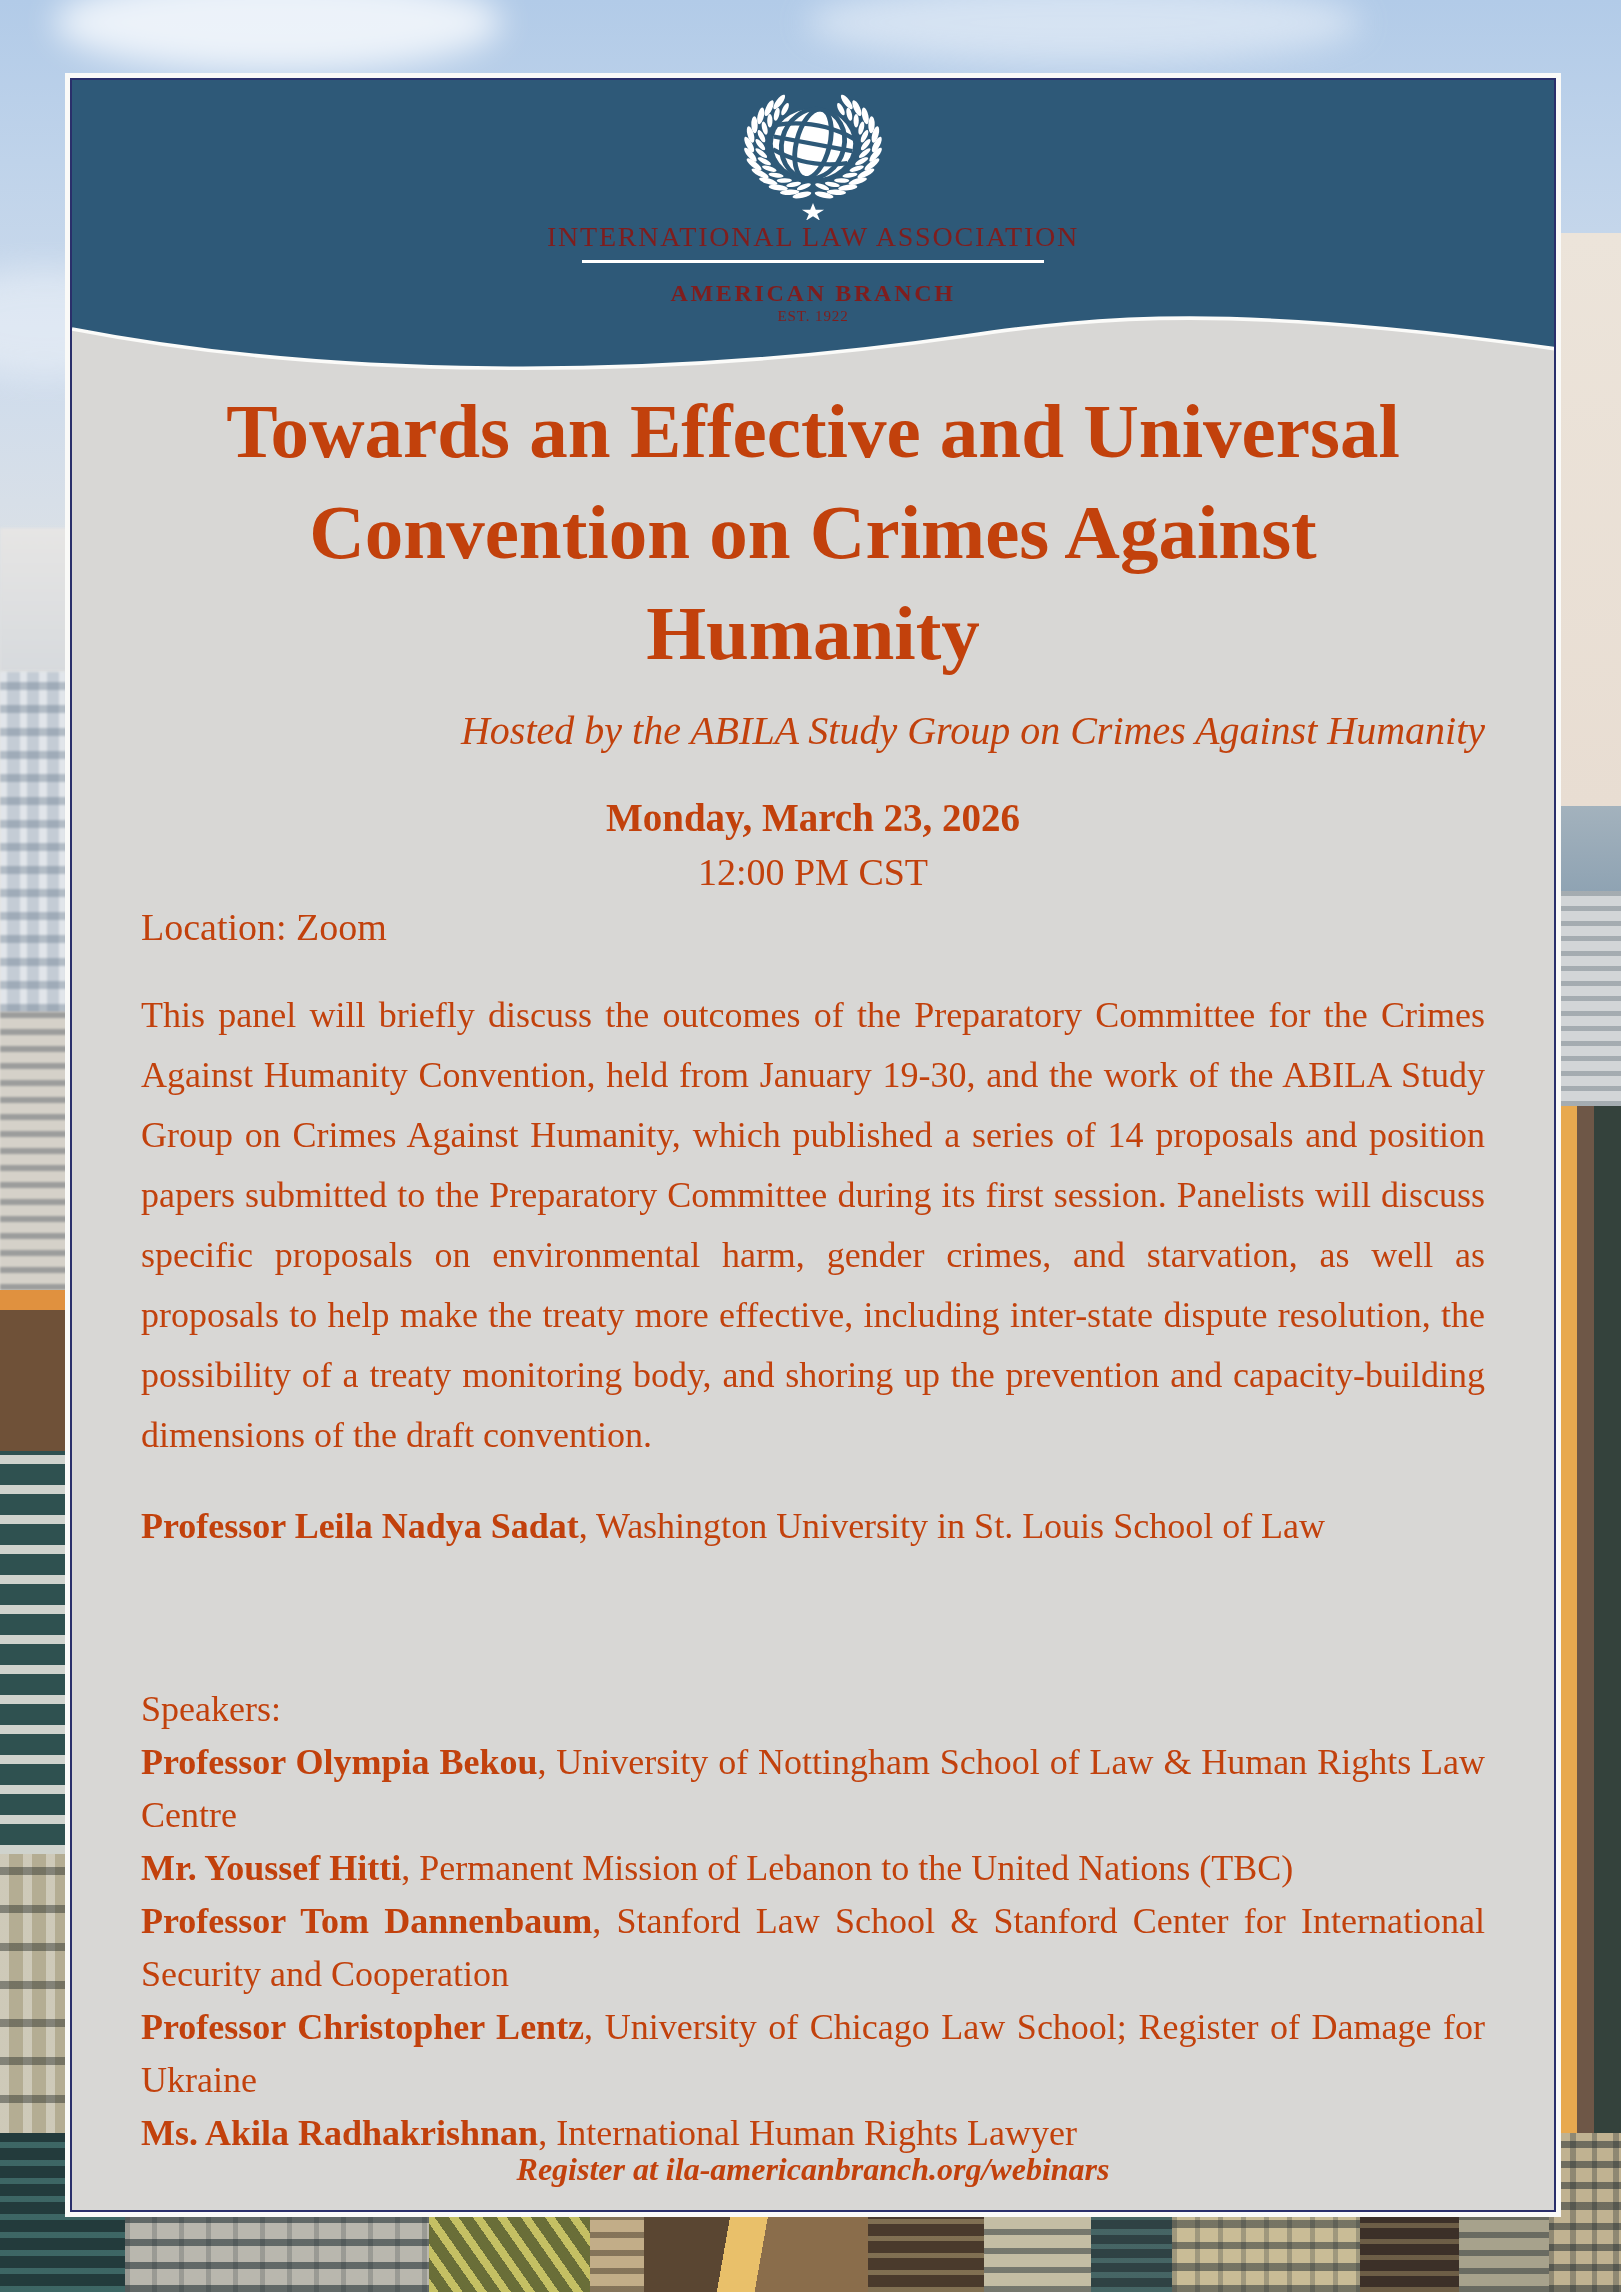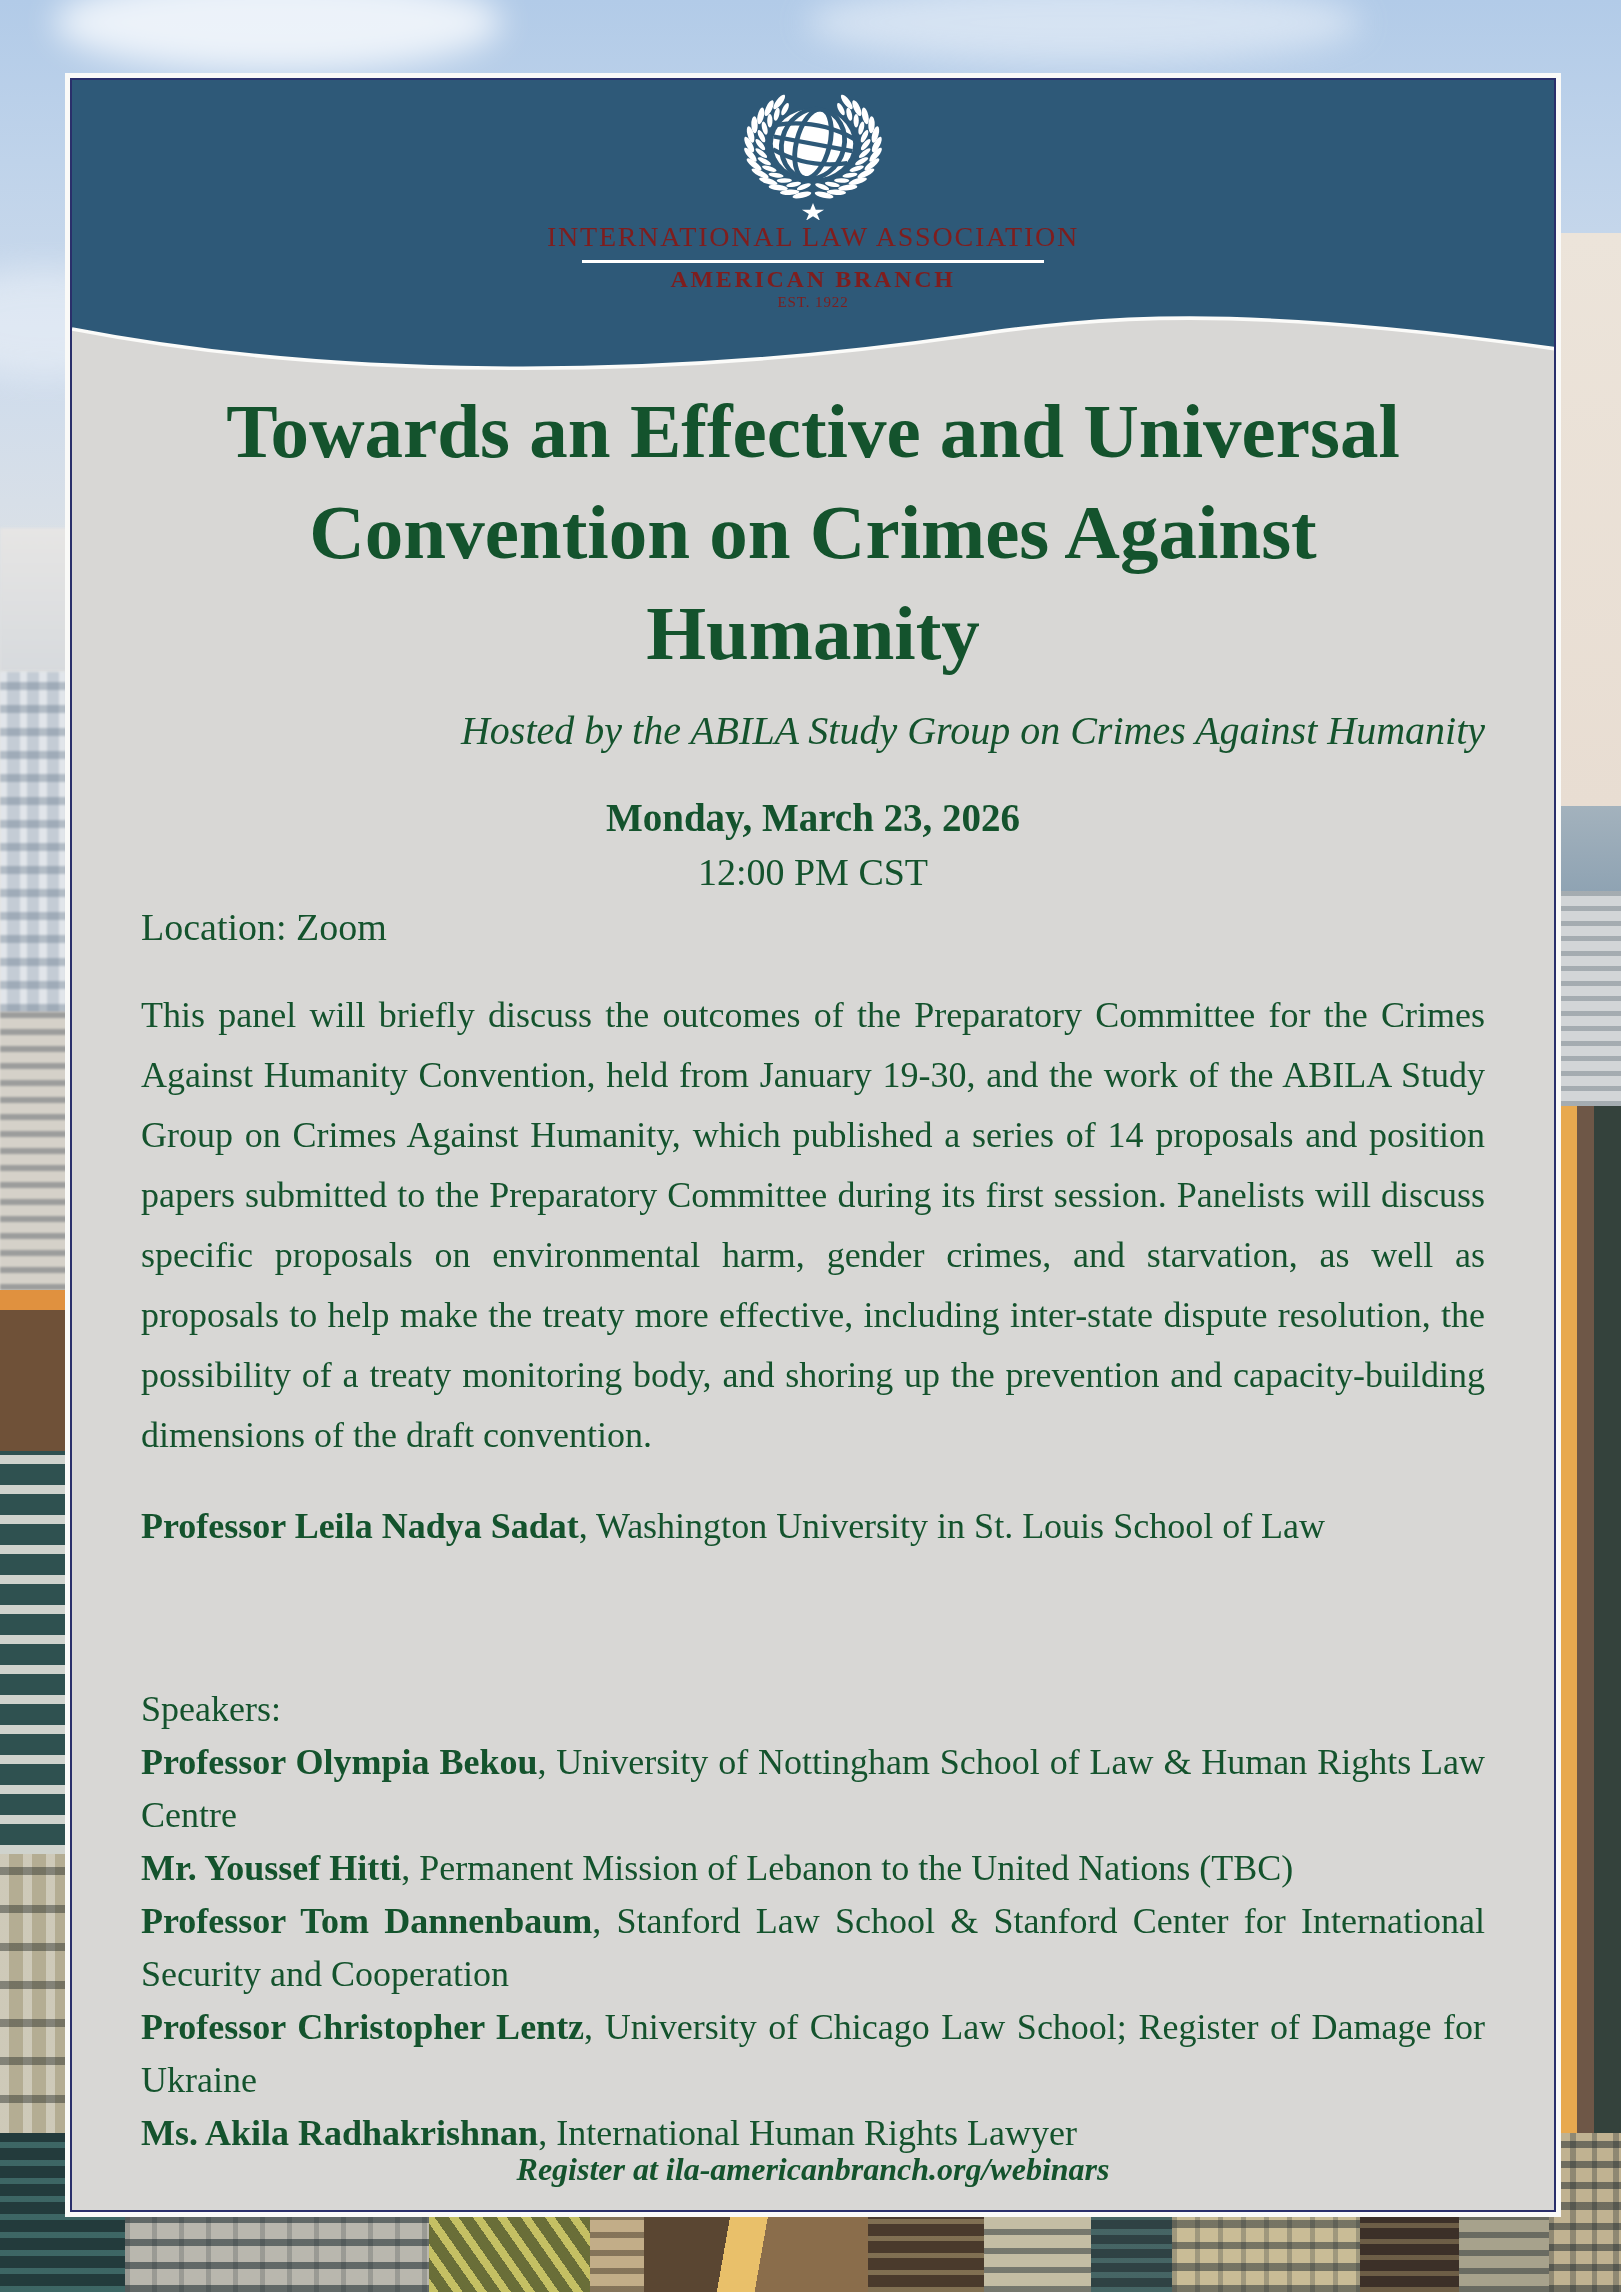--- a/index.html
+++ b/index.html
@@ -41,23 +41,23 @@
      repeating-linear-gradient(0deg,rgba(0,0,0,.35) 0 7.2px,transparent 7.2px 19.7px);}
   
   .card{
     position:absolute;left:70px;top:78px;width:1486px;height:2134px;box-sizing:border-box;
     background:#d8d7d5;border:2.7px solid #2a2f6b;outline:5.4px solid #fafaf8;
   }
   .hdr-wave{position:absolute;top:0;left:0;width:100%;height:385px;display:block;}
   .logo-wrap{position:absolute;top:12.5px;left:0;width:100%;display:flex;flex-direction:column;align-items:center;color:#7f1d1d;z-index:2;}
   .org-name{font-size:28px;letter-spacing:1.8px;margin-top:1.8px;}
   .org-rule{width:462px;height:2.7px;background:#fff;margin-top:7.2px;}
-  .branch{font-size:24px;font-weight:700;letter-spacing:2.7px;margin-top:3px;}
+  .branch{font-size:24px;font-weight:700;letter-spacing:2.7px;margin-top:17px;}
   .est{font-size:15px;letter-spacing:0.9px;margin-top:0.9px;}
-  .navy{color:#14532d;}
+  .navy{color:#c2410c;}
   .blk{position:absolute;left:69px;right:69px;}
   .title{top:301px;text-align:center;font-size:77px;line-height:101px;font-weight:700;}
   .title-inner{max-width:1227px;margin:0 auto;}
   .subtitle{top:627px;text-align:right;font-size:40px;font-style:italic;}
   .evt-date{top:715px;text-align:center;font-size:39px;font-weight:700;}
   .evt-time{top:770px;text-align:center;font-size:38px;}
   .evt-loc{top:825px;text-align:left;font-size:38px;}
   .body-par{top:905px;font-size:36px;line-height:60px;text-align:justify;}
   .mod-blk{top:1420px;font-size:36px;line-height:53px;text-align:justify;}
   .spk-blk{top:1603px;font-size:36px;line-height:53px;text-align:justify;}

